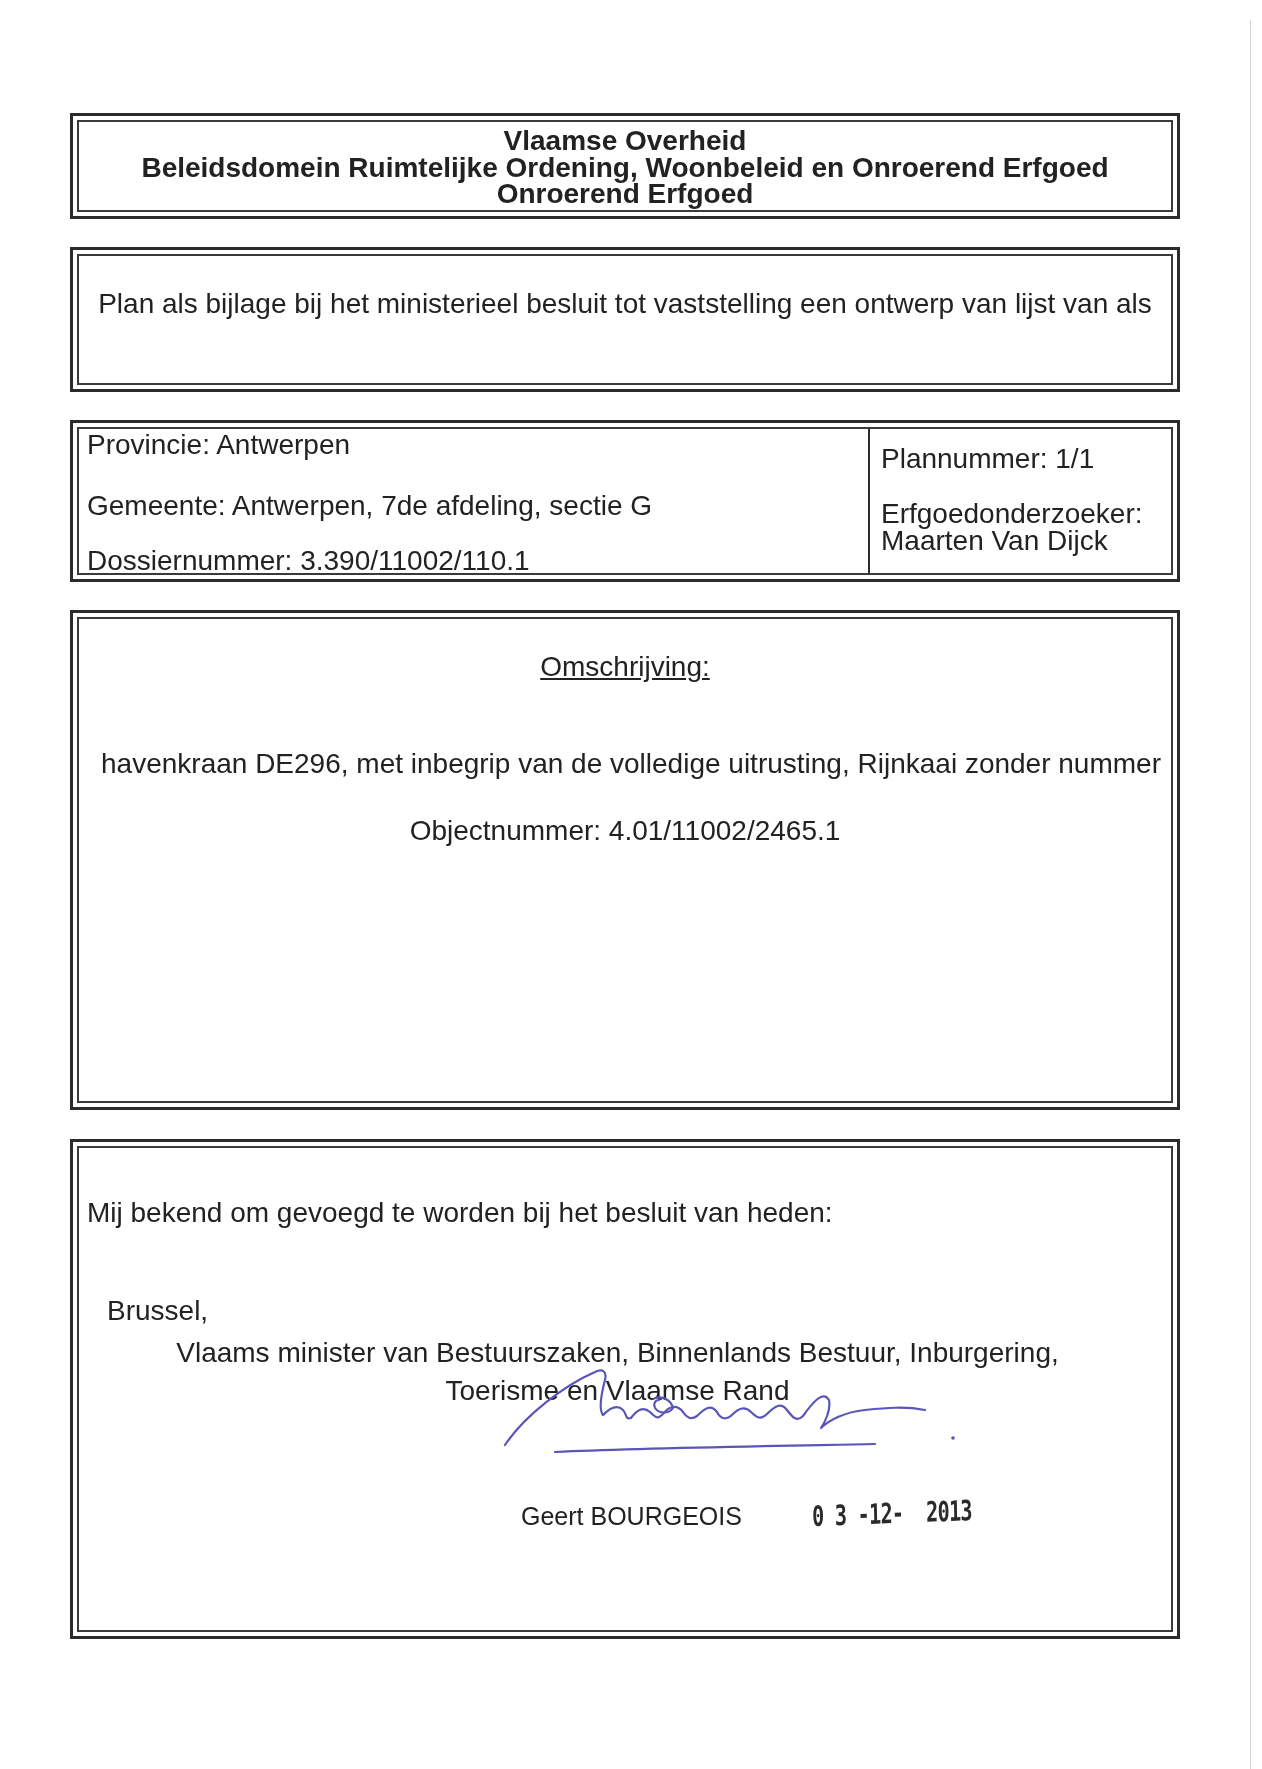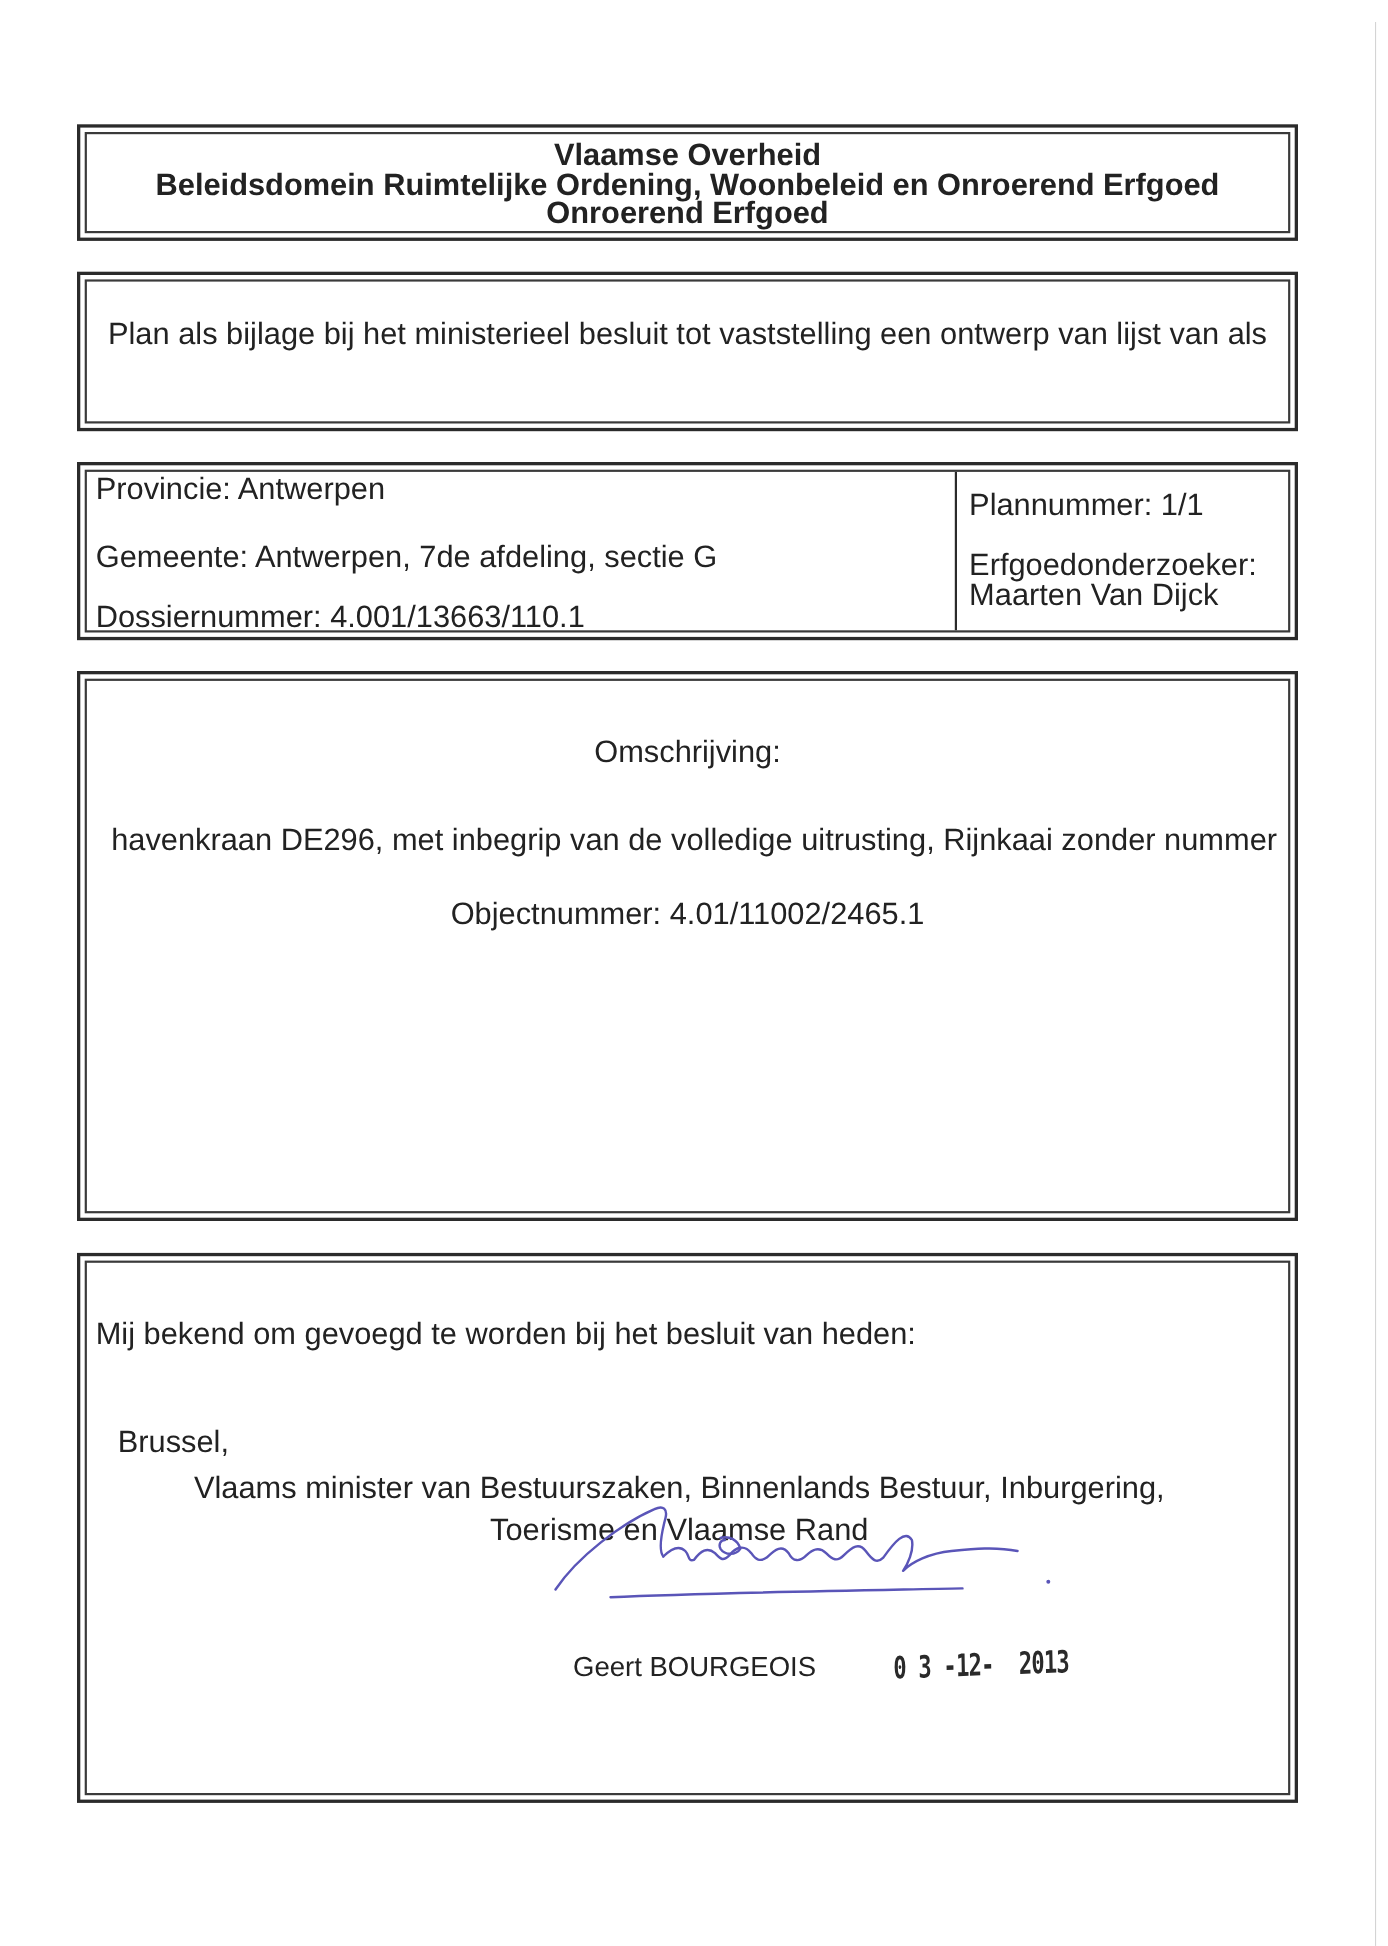--- a/index.html
+++ b/index.html
@@ -40,29 +40,29 @@
   <div class="line center t22 bold" style="top:64px;text-align:center;">Onroerend Erfgoed</div>
 </div>
 
 <div class="box" style="top:247px; height:145px;">
   <div class="line center t22" style="top:40px;">Plan als bijlage bij het ministerieel besluit tot vaststelling een ontwerp van lijst van als</div>
 </div>
 
 <div class="box" style="top:420px; height:162px;">
   <div class="line t22" style="left:14px; top:8px;">Provincie: Antwerpen</div>
   <div class="line t22" style="left:14px; top:69px;">Gemeente: Antwerpen, 7de afdeling, sectie G</div>
-  <div class="line t22" style="left:14px; top:124px;">Dossiernummer: 4.001/13663/110.1</div>
+  <div class="line t22" style="left:14px; top:124px;">Dossiernummer: 3.390/11002/110.1</div>
   <div class="divider"></div>
   <div class="line t22" style="left:808px; top:22px;">Plannummer:  1/1</div>
   <div class="line t22" style="left:808px; top:77px;">Erfgoedonderzoeker:</div>
   <div class="line t22" style="left:808px; top:104px;">Maarten Van Dijck</div>
 </div>
 
 <div class="box" style="top:610px; height:500px;">
-  <div class="line center t22" style="top:57px;">Omschrijving:</div>
+  <div class="line center t22" style="top:40px;text-decoration:underline;">Omschrijving:</div>
   <div class="line center t22" style="top:137px;padding-left:12px;">havenkraan DE296, met inbegrip van de volledige uitrusting, Rijnkaai zonder nummer</div>
   <div class="line center t22" style="top:204px;">Objectnummer: 4.01/11002/2465.1</div>
 </div>
 
 <div class="box" style="top:1139px; height:500px;">
   <div class="line t22" style="left:14px; top:57px;">Mij bekend om gevoegd te worden bij het besluit van heden:</div>
   <div class="line t22" style="left:14px; top:155px;margin-left:20px;">Brussel,</div>
   <div class="line center t22" style="top:197px; left:-15px;">Vlaams minister van Bestuurszaken, Binnenlands Bestuur, Inburgering,</div>
   <div class="line center t22" style="top:235px; left:-15px;">Toerisme en Vlaamse Rand</div>
   <div class="line t21" style="left:448px; top:362px;">Geert BOURGEOIS</div>

